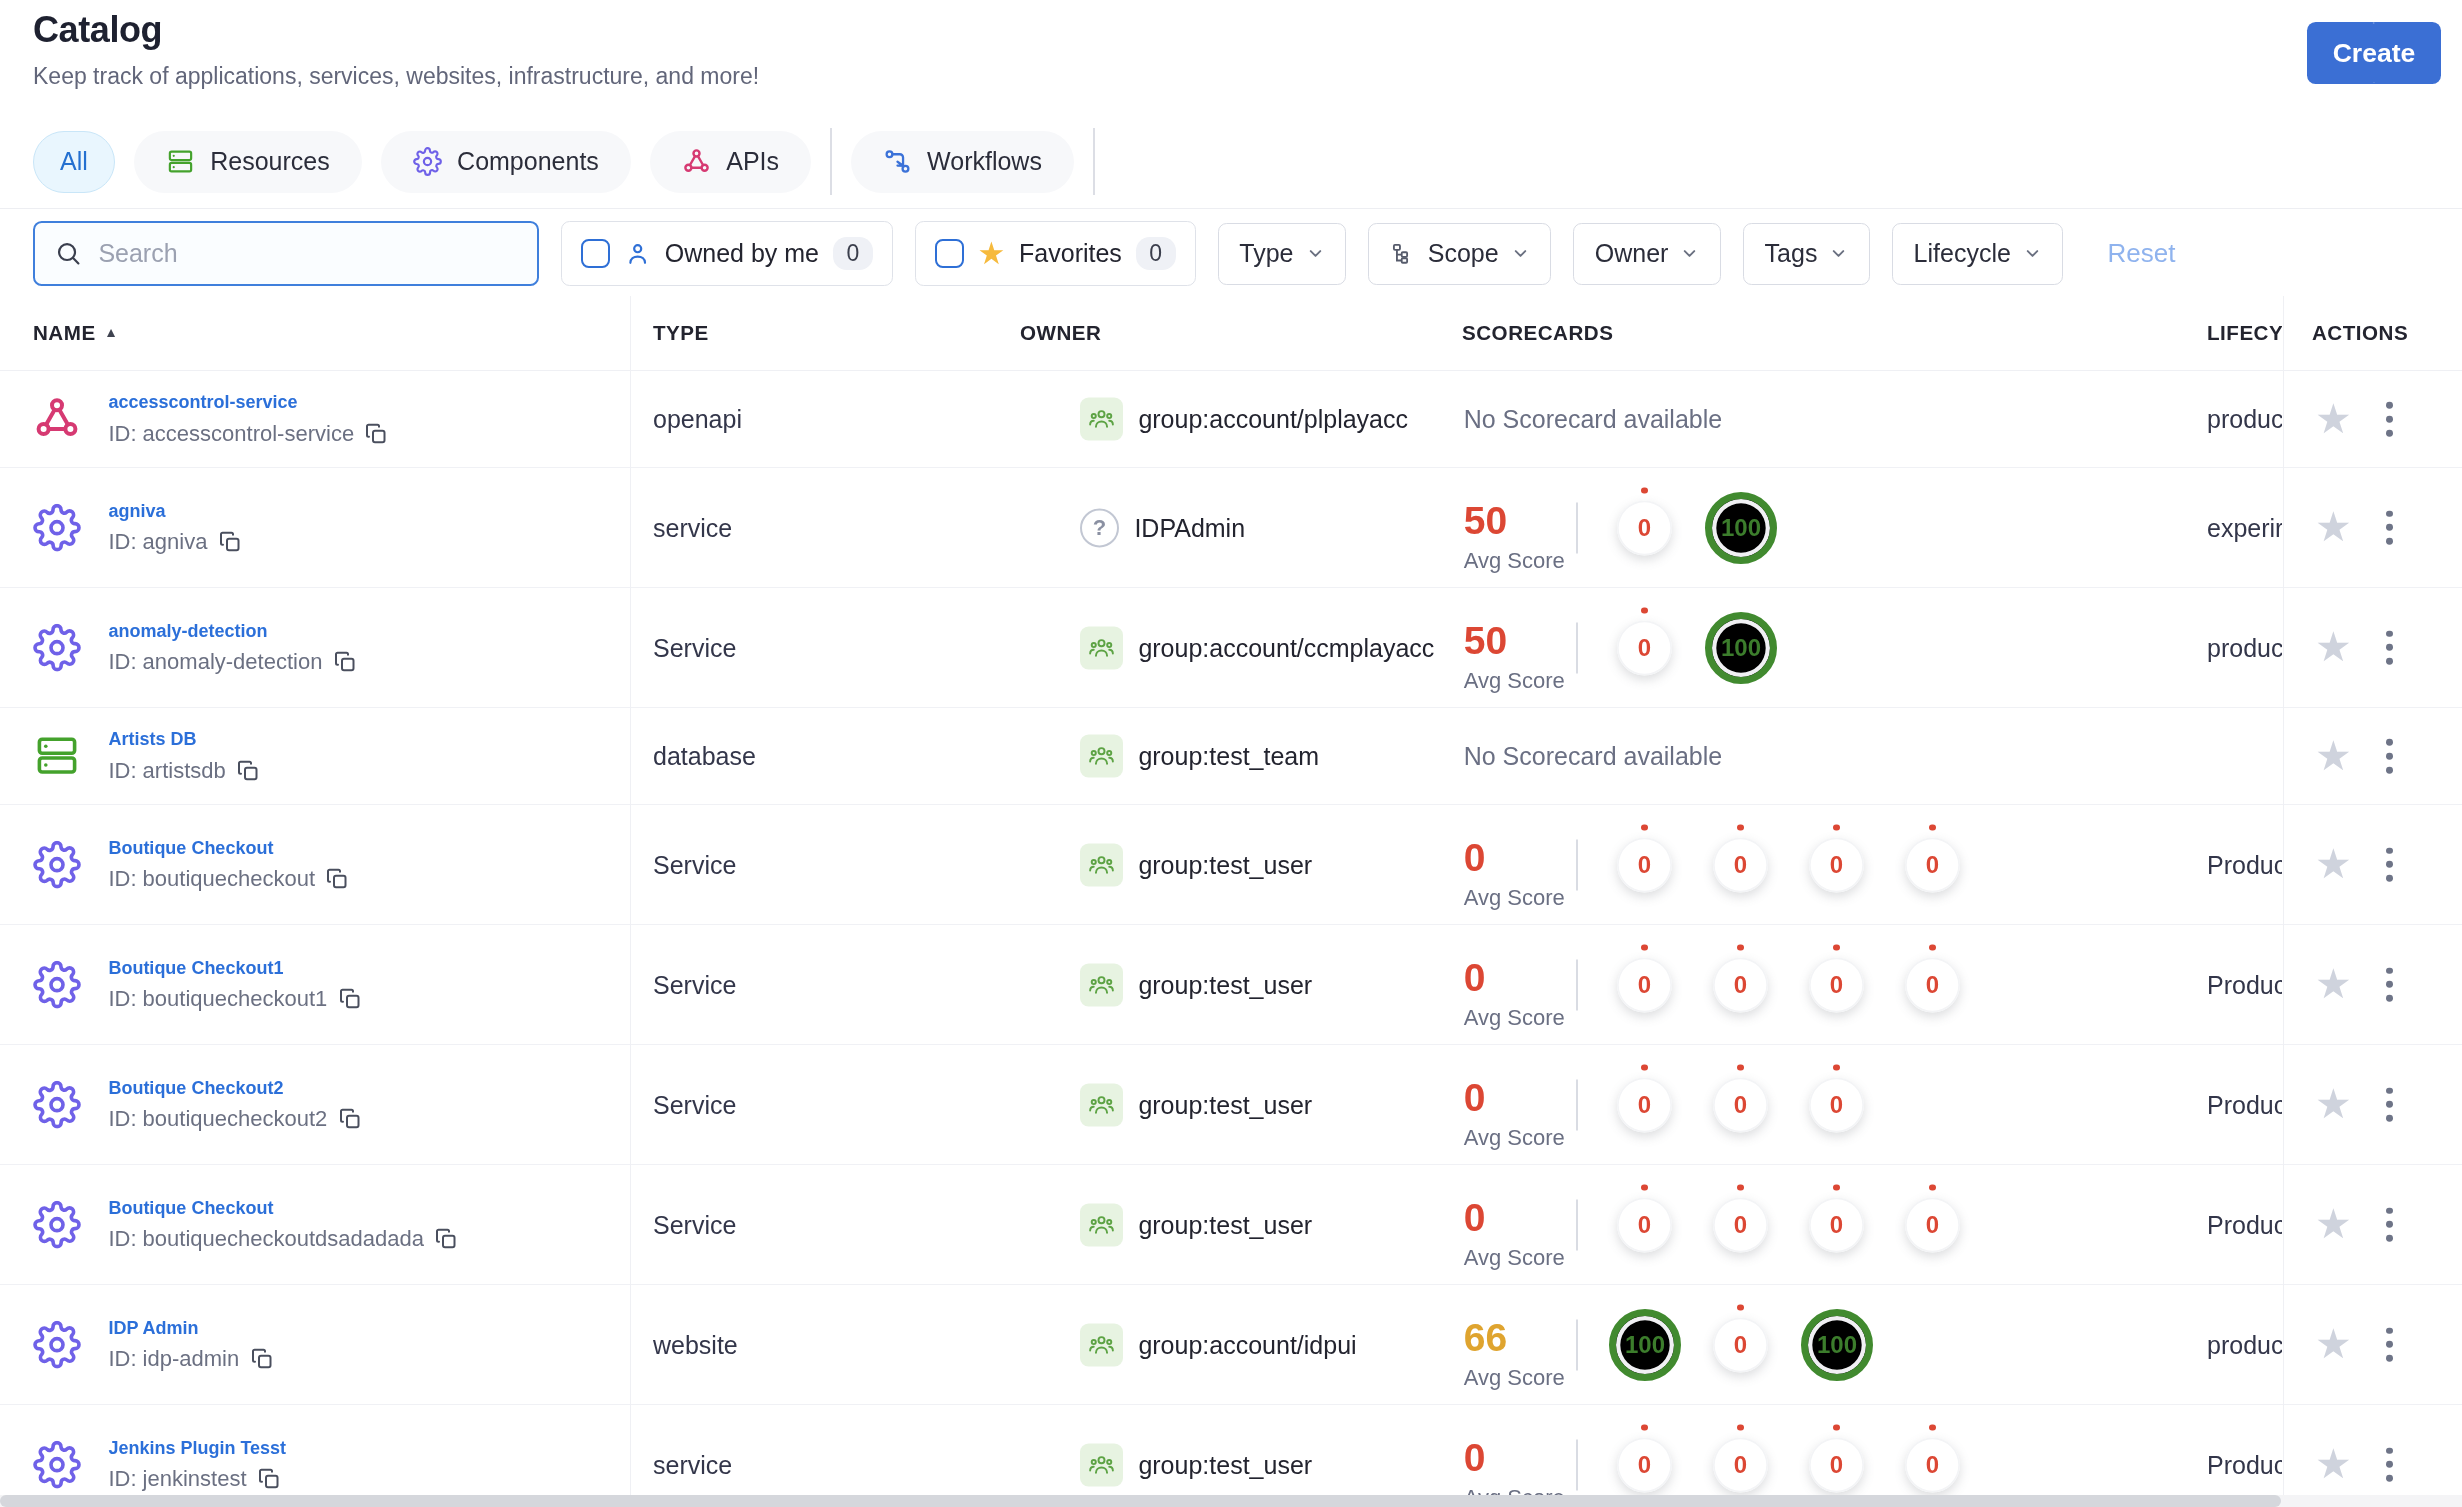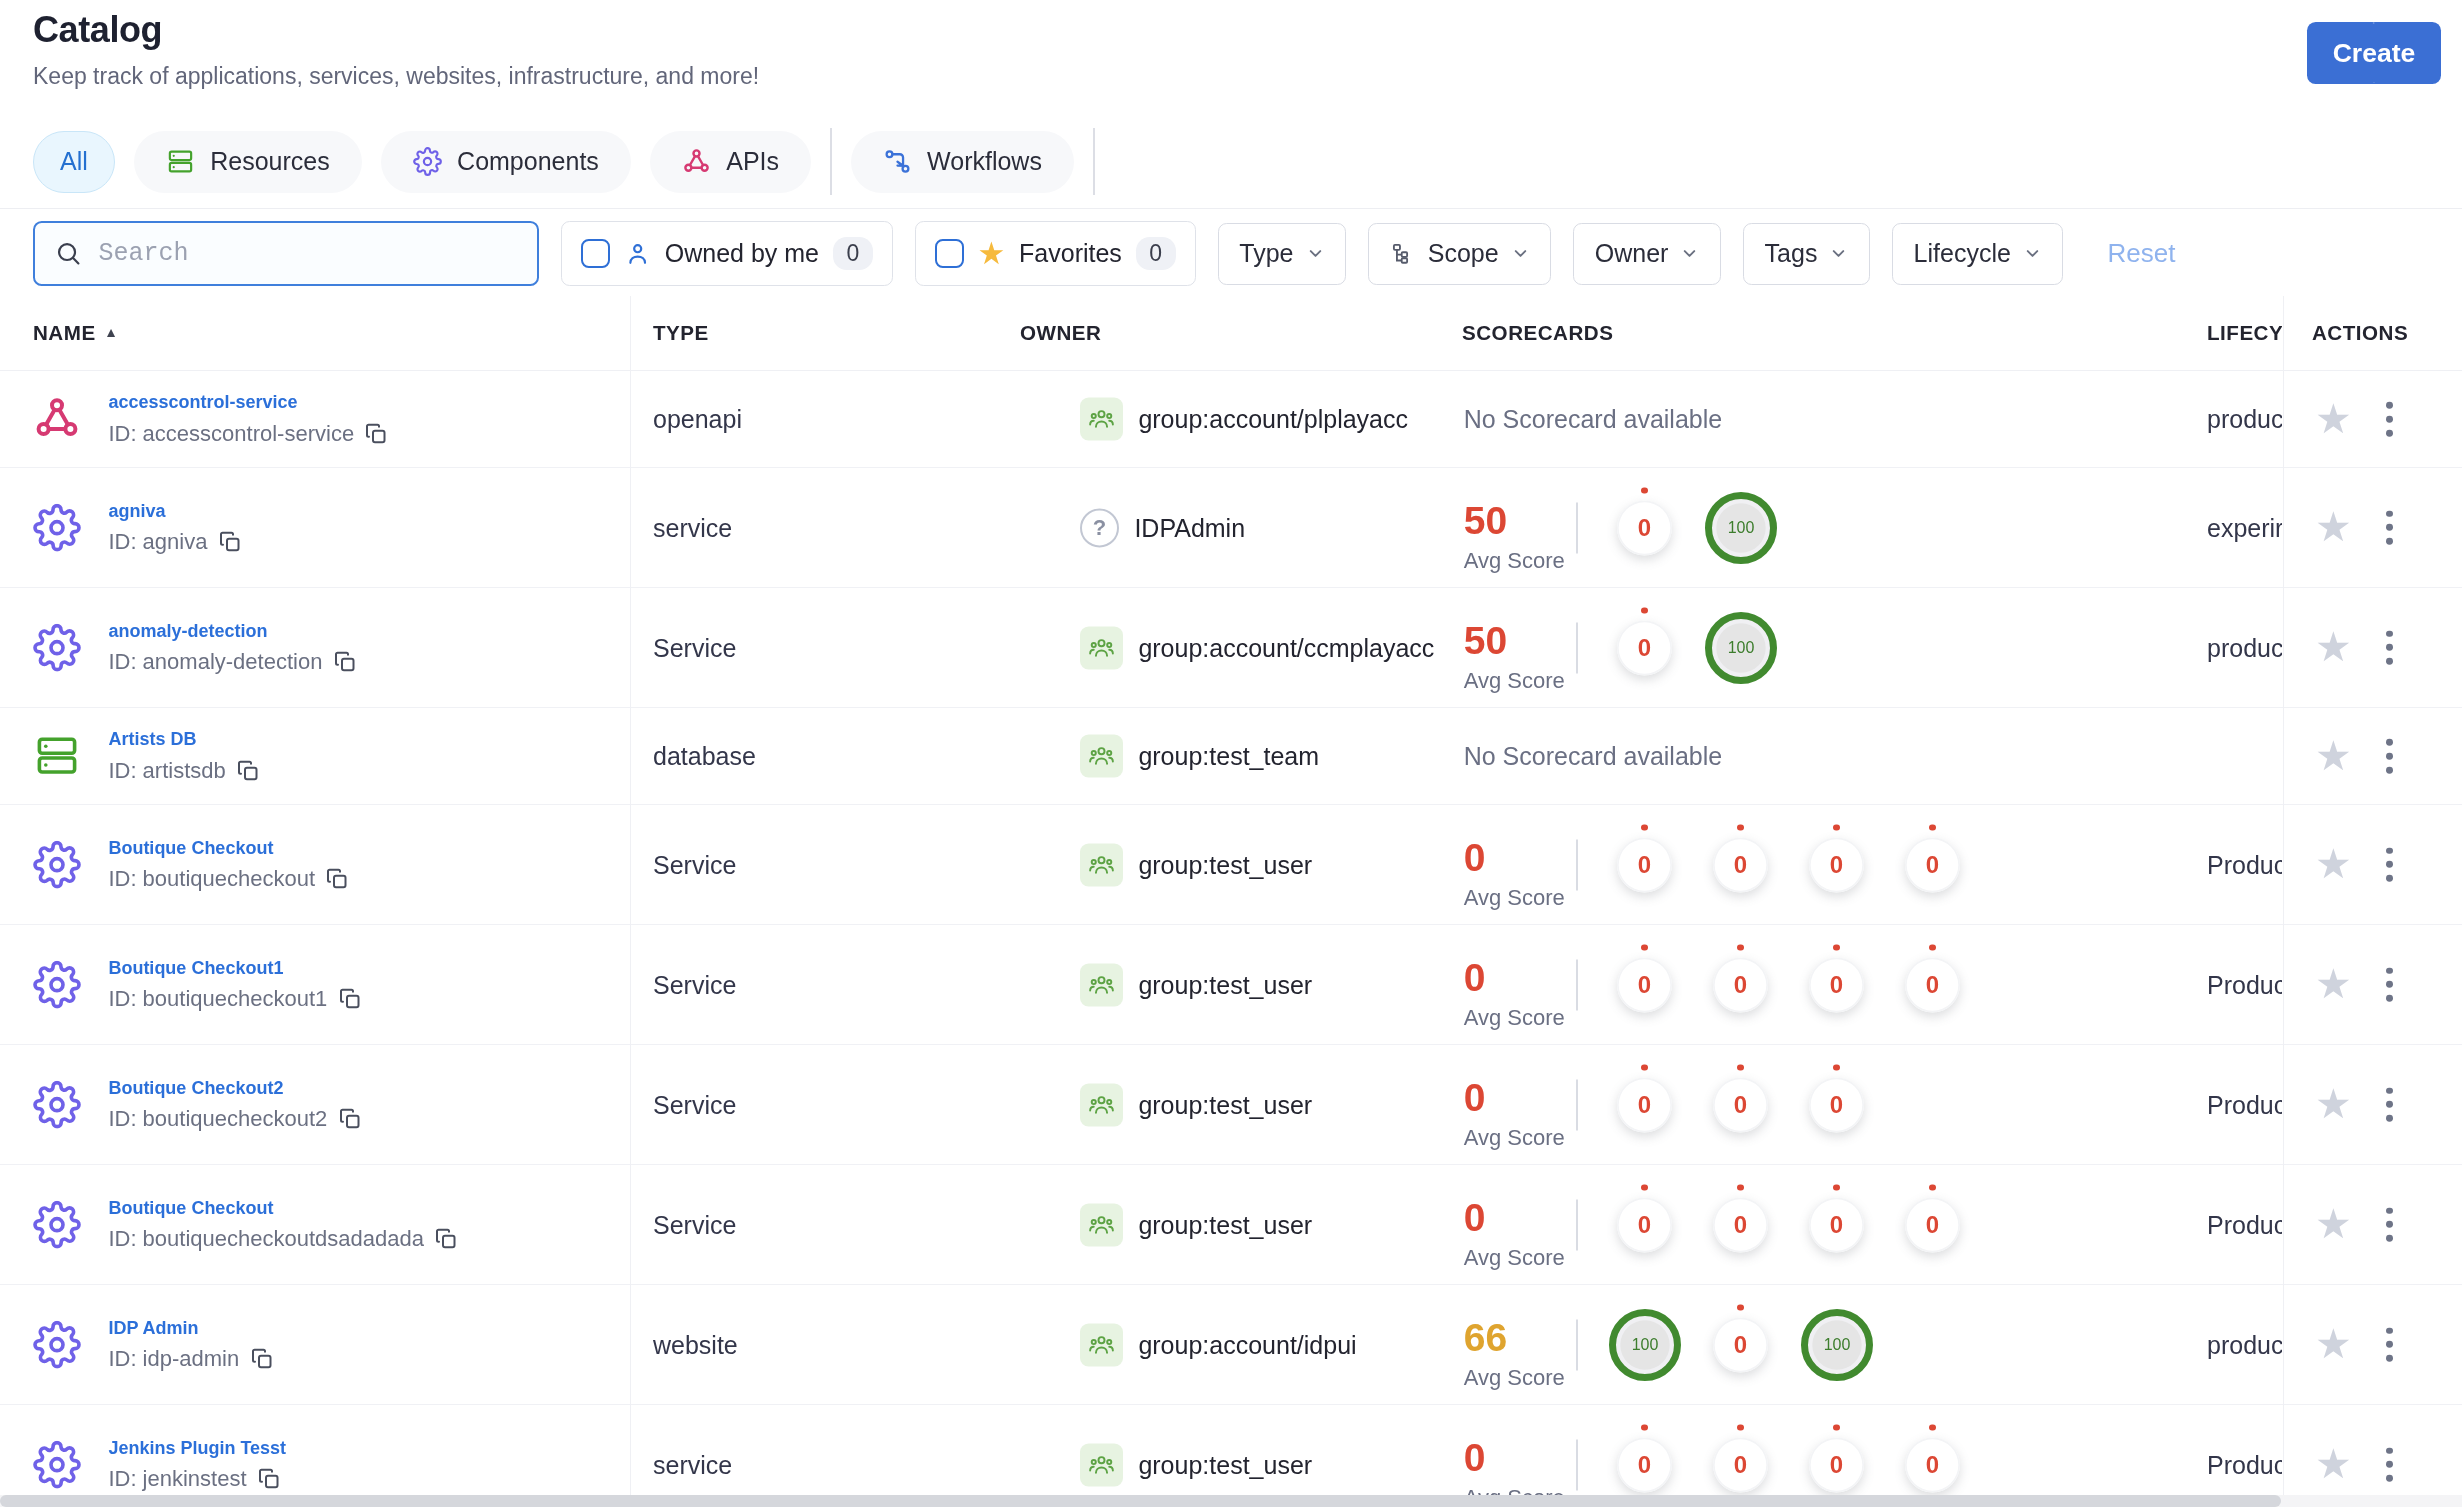--- a/index.html
+++ b/index.html
@@ -31,21 +31,21 @@
   .tab-divider { width:1.7px; height:67px; background:#DCDEE5; }
   .tabs-rule { position:absolute; left:0; right:0; top:208px; height:0.9px; background:#EDEEF2; }
   
   .filterbar { position:absolute; left:33px; top:221px; display:flex; align-items:center; gap:22px; }
   .search-box {
     width:506px; height:65px; border:2.6px solid #3F7FDC; border-radius:8.6px;
     background:#FAFDFF; display:flex; align-items:center; padding:0 19px; gap:15.4px;
   }
   .search-box input {
     border:none; outline:none; background:transparent; font-size:25px; flex:1;
-    font-family:Liberation Mono, monospace; color:#23242F;
+    font-family:Liberation Sans, sans-serif; color:#23242F;
   }
   .search-box input::placeholder { color:#9BA1B1; }
   .chip {
     height:65px; background:#fff; border:1.7px solid #DFE2E9; border-radius:8.6px;
     display:flex; align-items:center; gap:13.7px; padding:0 19px; cursor:pointer;
   }
   .checkbox { width:29px; height:29px; border:2.6px solid #2E6FD6; border-radius:7.7px; background:#fff; }
   .chip-label { font-size:25px; color:#23242F; }
   .chip-count { background:#EFF1F6; border-radius:13.7px; padding:3.4px 13.7px; font-size:23px; color:#3A3E4C; }
   .fav-star { font-size:31px; color:#F6BA3D; line-height:1; }
@@ -101,24 +101,24 @@
   .gauge-zero {
     position:absolute; top:50%; width:55px; height:55px; border-radius:50%;
     background:#fff; transform:translateY(-50%);
     box-shadow:0 4.3px 10.3px rgba(95,99,110,0.22), inset 0 0 0 1.7px #F3F4F6;
     display:flex; align-items:center; justify-content:center;
     font-size:24px; font-weight:600; color:#DC4734;
   }
   .gauge-zero .tick { position:absolute; top:-13px; left:50%; margin-left:-3.4px; width:6.9px; height:6.9px; border-radius:50%; background:#DC4734; }
   .gauge-full {
     position:absolute; top:50%; width:72px; height:72px; border-radius:50%;
-    background:#e5e5e5; border:7.7px solid #418A2F; transform:translateY(-50%);
+    background:#000000; border:7.7px solid #418A2F; transform:translateY(-50%);
     box-shadow:inset 0 0 0 4.3px #F0F0F3;
     display:flex; align-items:center; justify-content:center;
-    font-size:16px; font-weight:400; color:#3C7D2C;
+    font-size:24px; font-weight:700; color:#3C7D2C;
   }
   .c-life { left:2207px; width:75px; overflow:hidden; white-space:nowrap; font-size:25px; color:#33364A; }
   .c-actions { left:2315px; display:flex; align-items:center; gap:29px; }
   .row-star { font-size:41px; color:#CFD3DD; line-height:1; cursor:pointer; }
   .kebab { display:flex; flex-direction:column; gap:6.9px; padding:5.1px; cursor:pointer; }
   .kebab span { width:6.9px; height:6.9px; border-radius:50%; background:#6E7487; }
   
   .hscroll { position:absolute; left:0; right:0; bottom:0; height:12px; background:#F4F4F6; z-index:6; }
   .hscroll .thumb { position:absolute; left:0; top:0; height:12px; width:2281px; background:#D5D7DC; border-radius:6px; }
 </style>

